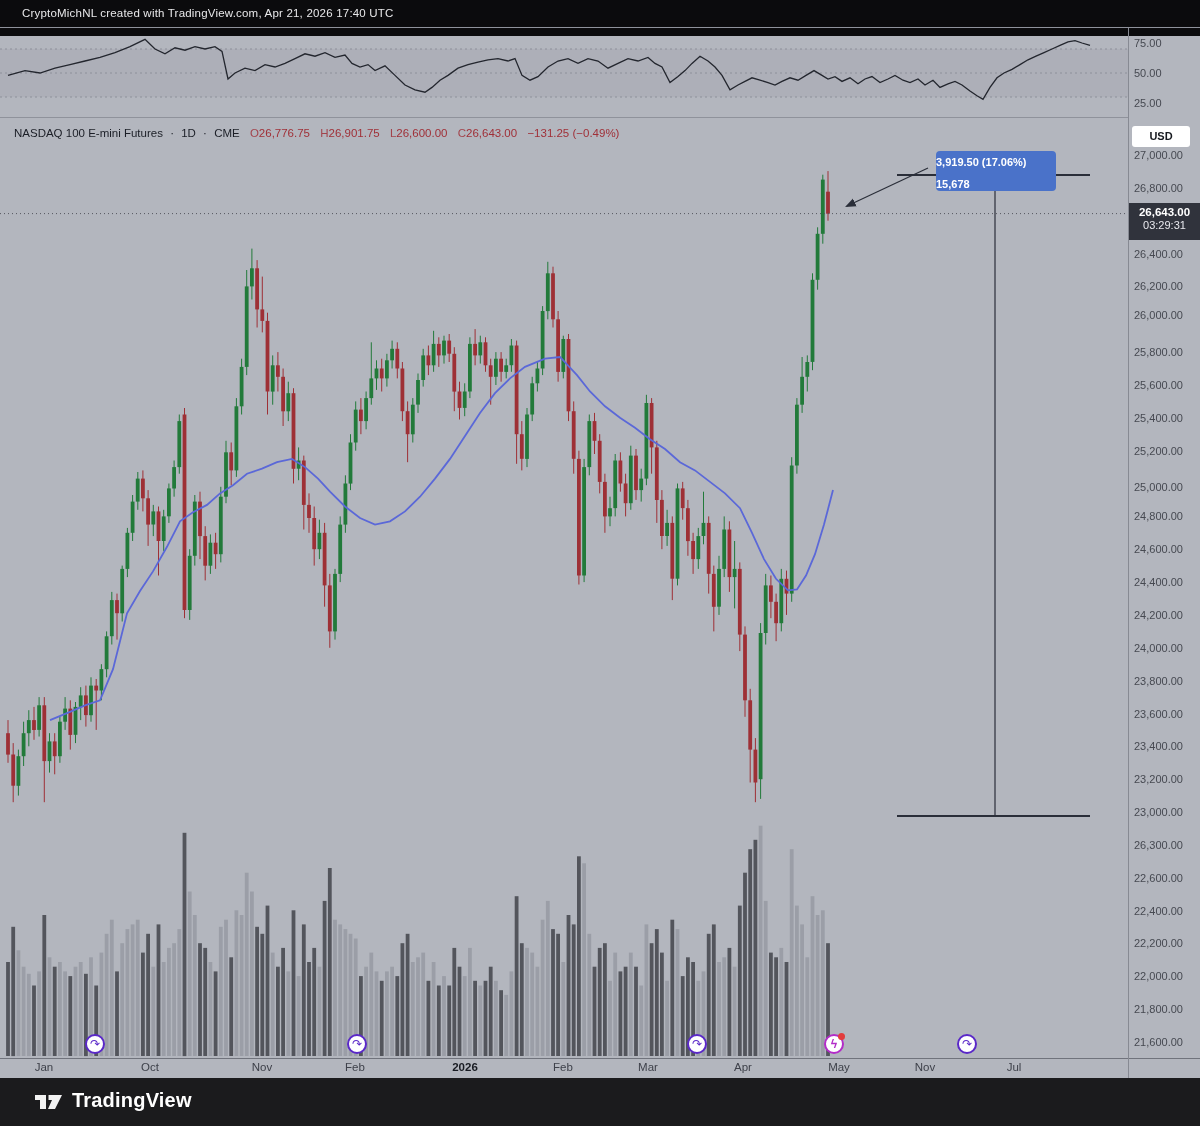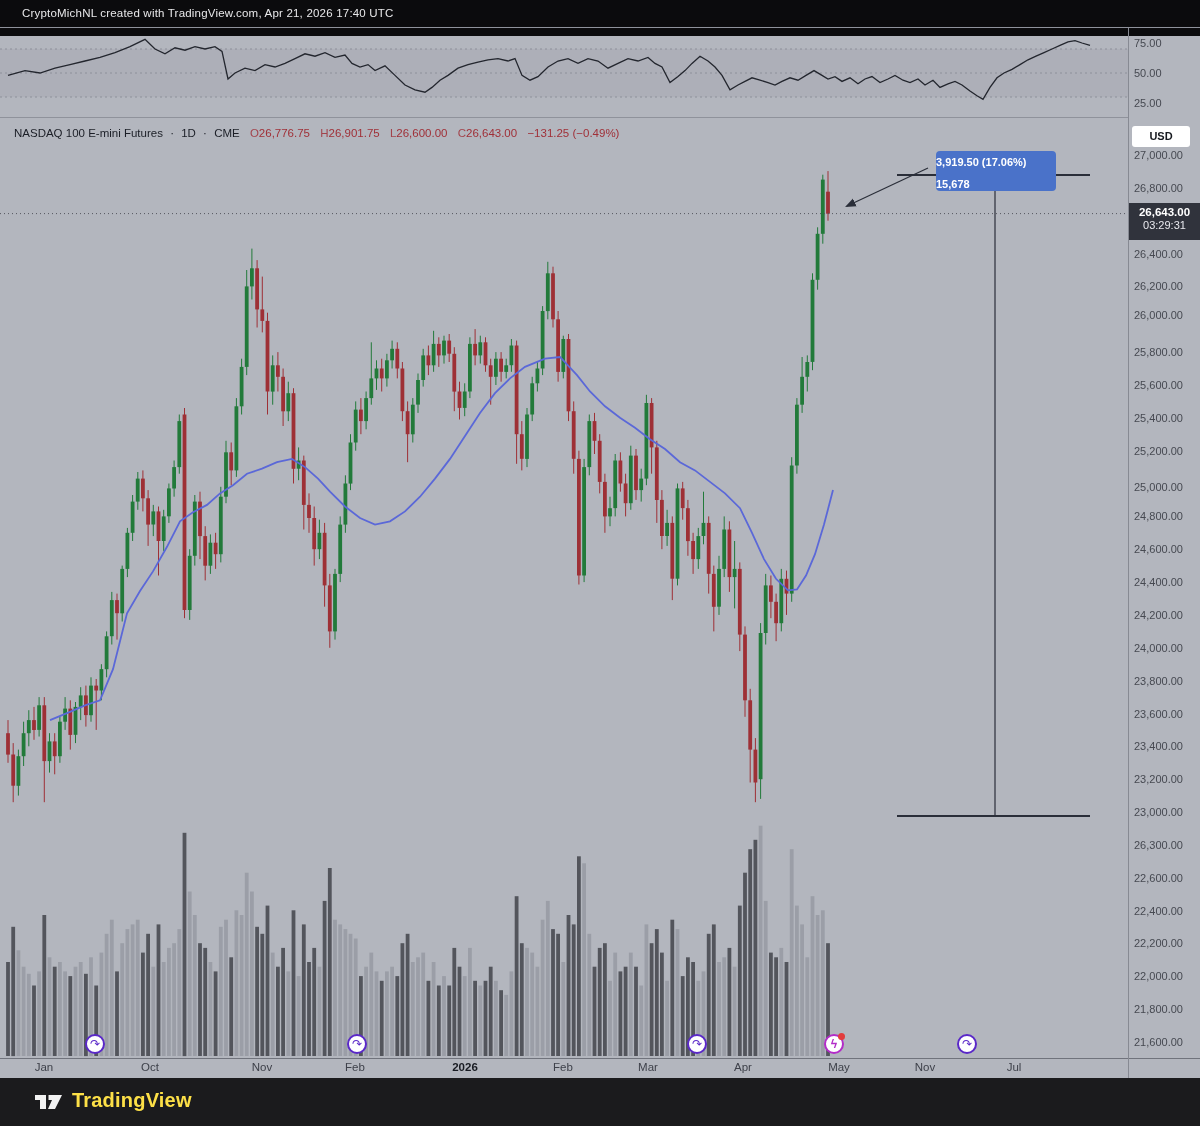--- a/index.html
+++ b/index.html
@@ -3,21 +3,21 @@
 <meta charset="utf-8">
 <style>
   html,body{margin:0;padding:0;background:#202020;}
   .stage{position:relative;width:1200px;height:1126px;overflow:hidden;
          font-family:"Liberation Sans",sans-serif;background:#b3b6be;}
   .topbar{position:absolute;left:0;top:0;width:1200px;height:36px;background:#0b0b0d;
           color:#e8e8ea;font-size:11.5px;line-height:27px;padding-left:22px;box-sizing:border-box;
           letter-spacing:.2px;}
   .footer{position:absolute;left:0;top:1078px;width:1200px;height:48px;background:#1b1b1d;}
   .footer-logo{position:absolute;left:34px;top:12px;}
-  .footer-brand{position:absolute;left:72px;top:11px;color:#fde047;font-size:20px;font-weight:bold;letter-spacing:.2px;text-align:center;}
+  .footer-brand{position:absolute;left:72px;top:11px;color:#ffffff;font-size:20px;font-weight:bold;letter-spacing:.2px;text-align:center;}
   svg{position:absolute;display:block;}
   #rsi-svg{left:0;top:28px;}
   #main-svg{left:0;top:117px;}
   .vline{position:absolute;background:#878a93;width:1px;}
   .hline{position:absolute;background:#8f929b;height:1px;}
   .legend{position:absolute;left:14px;top:127px;font-size:11.5px;color:#1b1e26;white-space:nowrap;text-align:center;}
   .legend .val{color:#a03038;}
   .legend .lbl{color:#a03038;opacity:.85;margin-left:7px;}
   .legend .chg{color:#a03038;margin-left:7px;}
   .usd-pill{position:absolute;left:1132px;top:126px;width:58px;height:21px;background:#ffffff;

